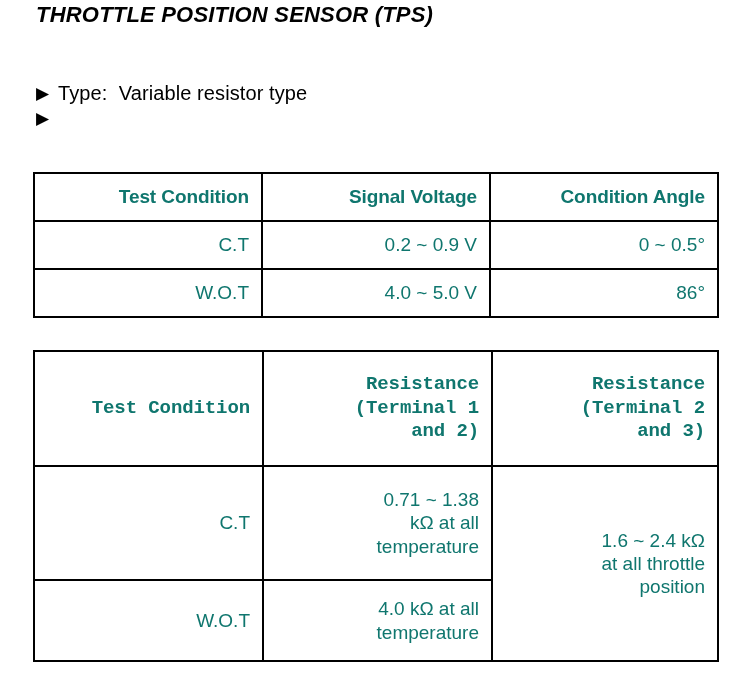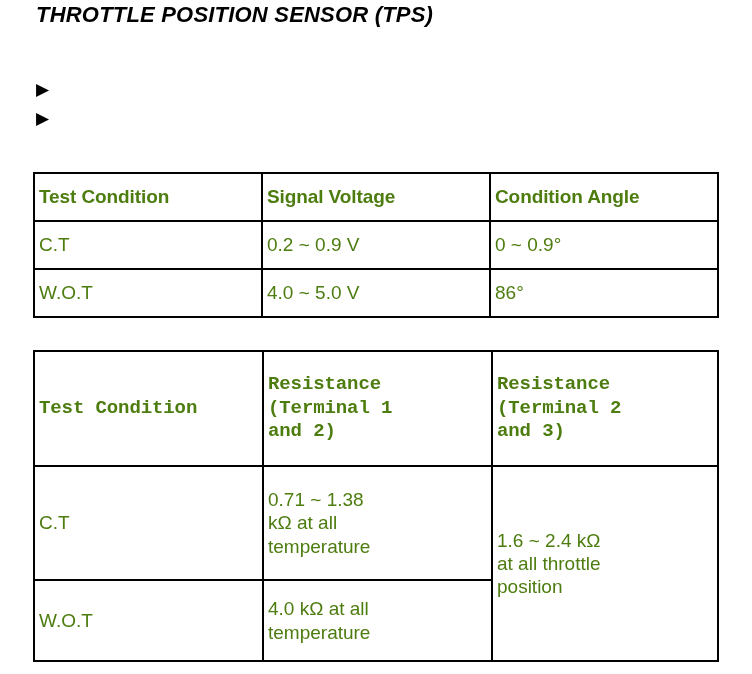--- a/index.html
+++ b/index.html
@@ -57,26 +57,26 @@
   
   .spec-table {
     position: absolute;
     border-collapse: collapse;
     table-layout: fixed;
     background: #ffffff;
   }
   .spec-table td,
   .spec-table th {
     border: 2px solid #000000;
-    text-align: left;
+    text-align: right;
     vertical-align: middle;
-    padding: 0 4px;
+    padding: 0 12px;
     font-size: 19px;
     font-weight: normal;
-    color: #4d7c0f;
+    color: #0f766e;
   }
   .spec-table th {
     font-weight: bold;
     font-size: 19px;
     letter-spacing: -0.1px;
   }
   .spec-table .cellbody {
     display: block;
     white-space: pre-line;
     line-height: 1.22;
@@ -113,20 +113,21 @@
 </style>
 </head>
 <body>
 
 <div class="page-title">THROTTLE POSITION SENSOR (TPS)</div>
 
 <div class="bullets">
 
   <div class="bullet-row">
     <span class="bullet-marker">▶</span>
+    <span class="bullet-text">Type:  Variable resistor type</span>
   </div>
 
   <div class="bullet-row">
     <span class="bullet-marker">▶</span>
   </div>
 
 </div>
 
 <table class="spec-table" id="table-signal">
   <colgroup>
@@ -149,21 +150,21 @@
   </thead>
   <tbody>
     <tr>
       <td>
         <span class="cellbody">C.T</span>
       </td>
       <td>
         <span class="cellbody">0.2 ~ 0.9 V</span>
       </td>
       <td>
-        <span class="cellbody">0 ~ 0.9°</span>
+        <span class="cellbody">0 ~ 0.5°</span>
       </td>
     </tr>
     <tr>
       <td>
         <span class="cellbody">W.O.T</span>
       </td>
       <td>
         <span class="cellbody">4.0 ~ 5.0 V</span>
       </td>
       <td>

